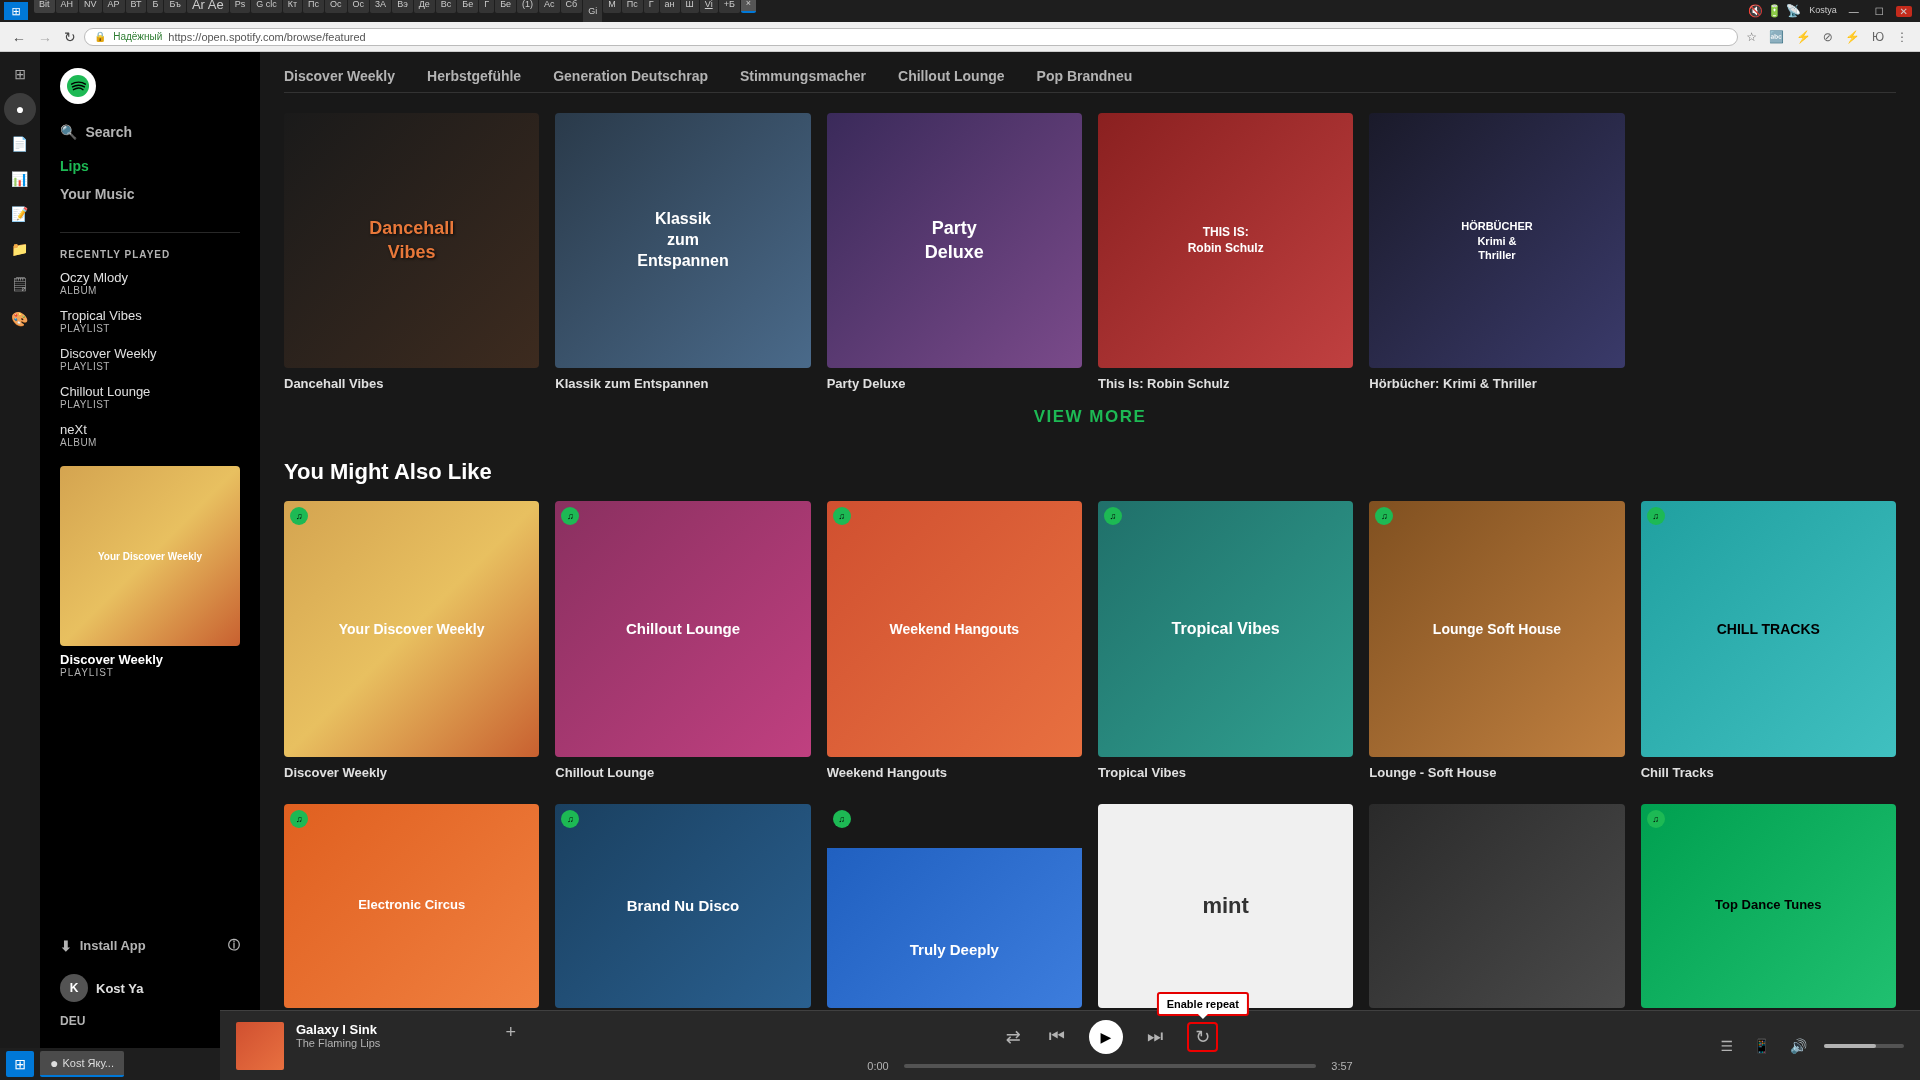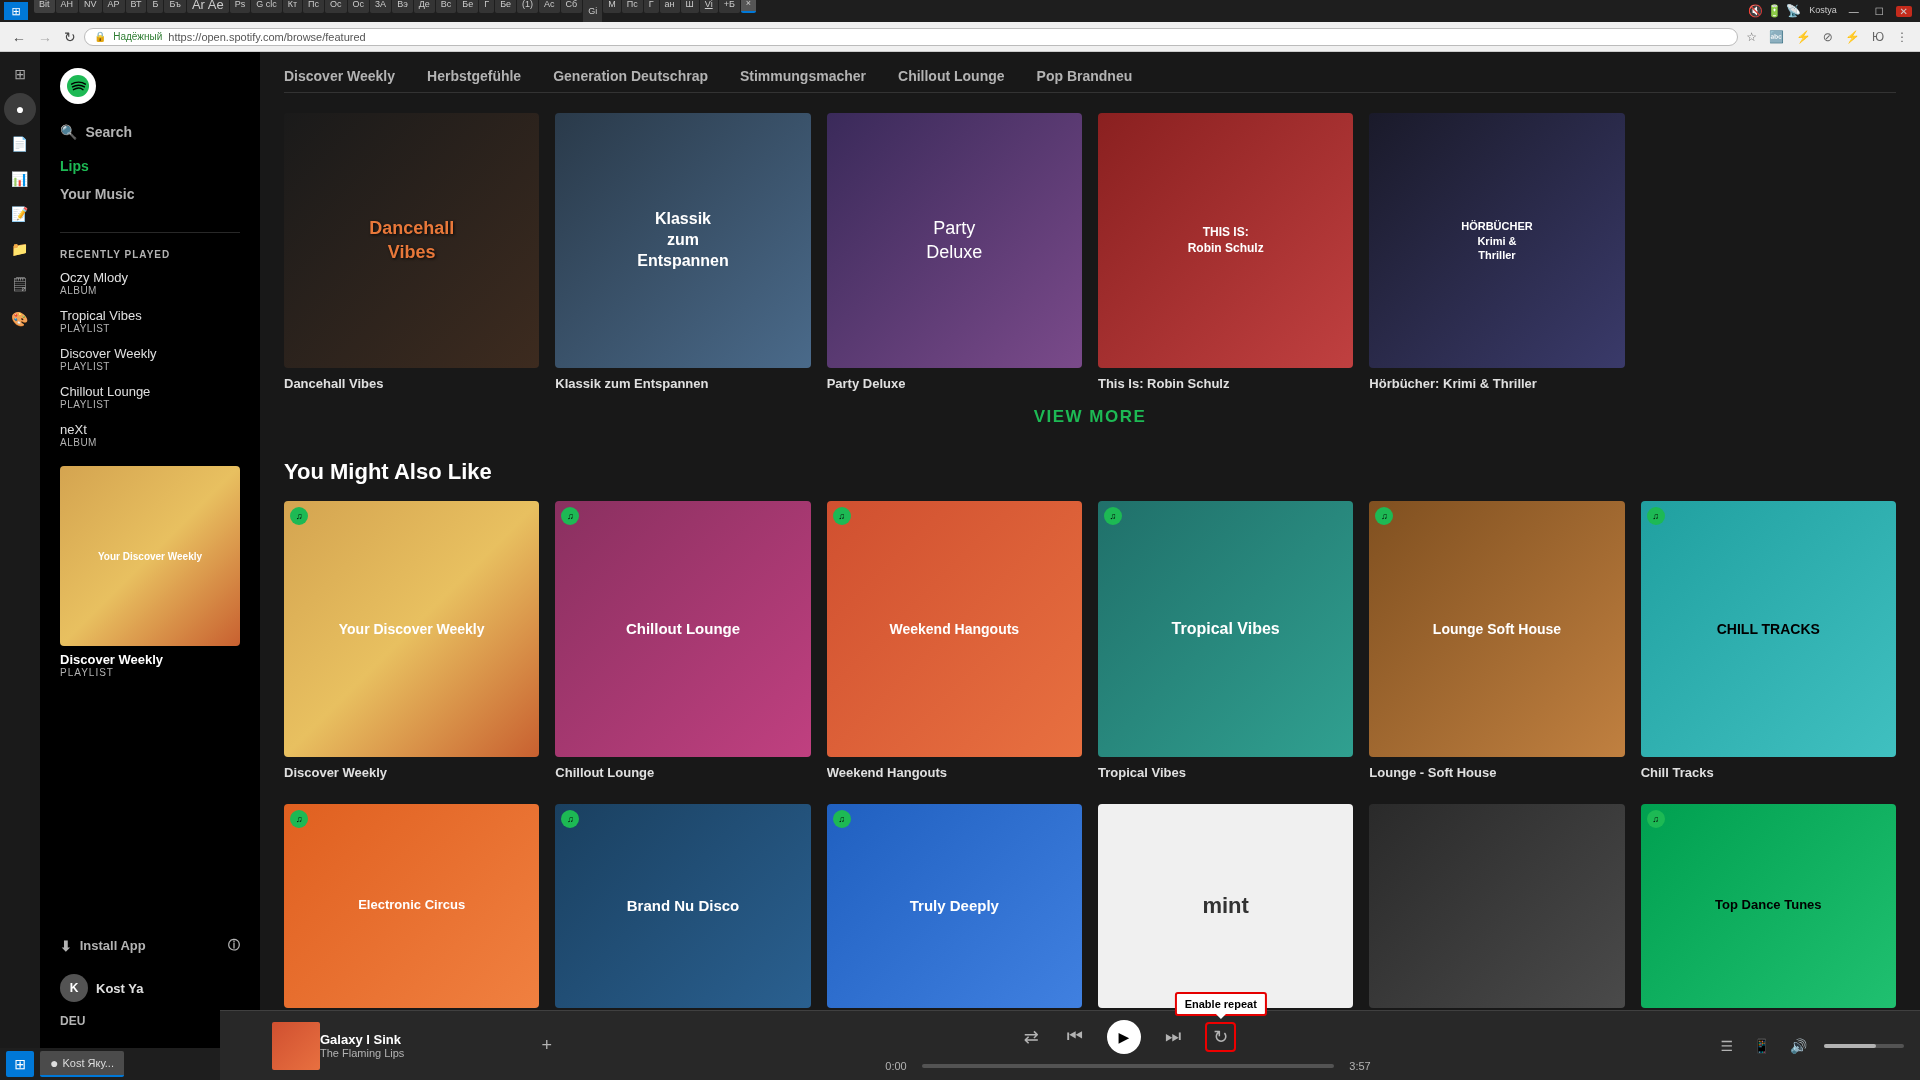--- a/index.html
+++ b/index.html
@@ -52,28 +52,28 @@
     .bg-robin { background: linear-gradient(135deg, #8a2020 0%, #c04040 100%); }
     .bg-krimi { background: linear-gradient(135deg, #1a1a2a 0%, #3a3a6a 100%); }
     .bg-discover { background: linear-gradient(135deg, #d4a450 0%, #e8c060 50%, #c86030 100%); }
     .bg-chillout { background: linear-gradient(135deg, #8a3060 0%, #c04080 100%); }
     .bg-weekend { background: linear-gradient(135deg, #d05030 0%, #e87040 100%); }
     .bg-tropical { background: linear-gradient(135deg, #20706a 0%, #30a090 100%); }
     .bg-lounge { background: linear-gradient(135deg, #805020 0%, #c08040 100%); }
     .bg-chill-tracks { background: linear-gradient(135deg, #20a0a0 0%, #40c0c0 100%); }
     .bg-electronic { background: linear-gradient(135deg, #e06020 0%, #f08040 100%); }
     .bg-brand-nu { background: linear-gradient(135deg, #1a4060 0%, #2a6090 100%); }
-    .bg-truly-deeply { background: linear-gradient(135deg, #2060c0 0%, #4080e0 100%); }
+    .bg-truly-deeply { background: linear-gradient(135deg, #2060c0 0%, #4080e0 100%); margin-top: 44px; }
     .bg-mint { background: #f0f0f0; color: #333 !important; }
     .bg-konflikt { background: linear-gradient(135deg, #2a2a2a 0%, #4a4a4a 100%); }
     .bg-top-dance { background: linear-gradient(135deg, #00a050 0%, #20c070 100%); }
 
     
     .player-bar { height: 70px; background: #282828; border-top: 1px solid #404040; display: flex; align-items: center; padding: 0 16px; gap: 16px; flex-shrink: 0; position: fixed; bottom: 0; left: 220px; right: 0; z-index: 100; }
-    .player-track { display: flex; align-items: center; width: 280px; margin-left: 36px; }
+    .player-track { display: flex; gap: 12px; width: 280px; }
     .player-thumb { width: 48px; height: 48px; background: linear-gradient(135deg, #d05030, #e87040); border-radius: 2px; flex-shrink: 0; }
     .player-info { flex: 1; overflow: hidden; }
     .player-song { font-size: 13px; font-weight: 700; color: #fff; white-space: nowrap; overflow: hidden; text-overflow: ellipsis; }
     .player-artist { font-size: 11px; color: #b3b3b3; white-space: nowrap; overflow: hidden; text-overflow: ellipsis; }
     .player-add { color: #b3b3b3; font-size: 18px; cursor: pointer; margin-left: 8px; }
     .player-controls { flex: 1; display: flex; flex-direction: column; align-items: center; gap: 6px; }
     .controls-row { display: flex; align-items: center; gap: 20px; }
     .ctrl-btn { background: none; border: none; color: #b3b3b3; cursor: pointer; font-size: 18px; padding: 4px; }
     .ctrl-btn.play { width: 34px; height: 34px; background: #fff; border-radius: 50%; display: flex; align-items: center; justify-content: center; color: #000; font-size: 14px; }
     .progress-row { display: flex; align-items: center; gap: 8px; width: 100%; max-width: 500px; }
@@ -282,21 +282,21 @@
               <span style="font-size:16px;font-weight:700;">Klassik<br>zum<br>Entspannen</span>
             </div>
           </div>
           <div class="card-title">Klassik zum Entspannen</div>
         </div>
 
 
         <div class="playlist-card">
           <div class="card-img-wrap">
             <div class="card-img-bg bg-party">
-              <span style="font-size:18px;font-weight:400;">Party<br>Deluxe</span>
+              <span style="font-size:18px;font-weight:700;">Party<br>Deluxe</span>
             </div>
           </div>
           <div class="card-title">Party Deluxe</div>
         </div>
 
         <div class="playlist-card">
           <div class="card-img-wrap">
             <div class="card-img-bg bg-robin">
               <span style="font-size:12px;font-weight:700;text-align:center;">THIS IS:<br>Robin Schulz</span>
             </div>

